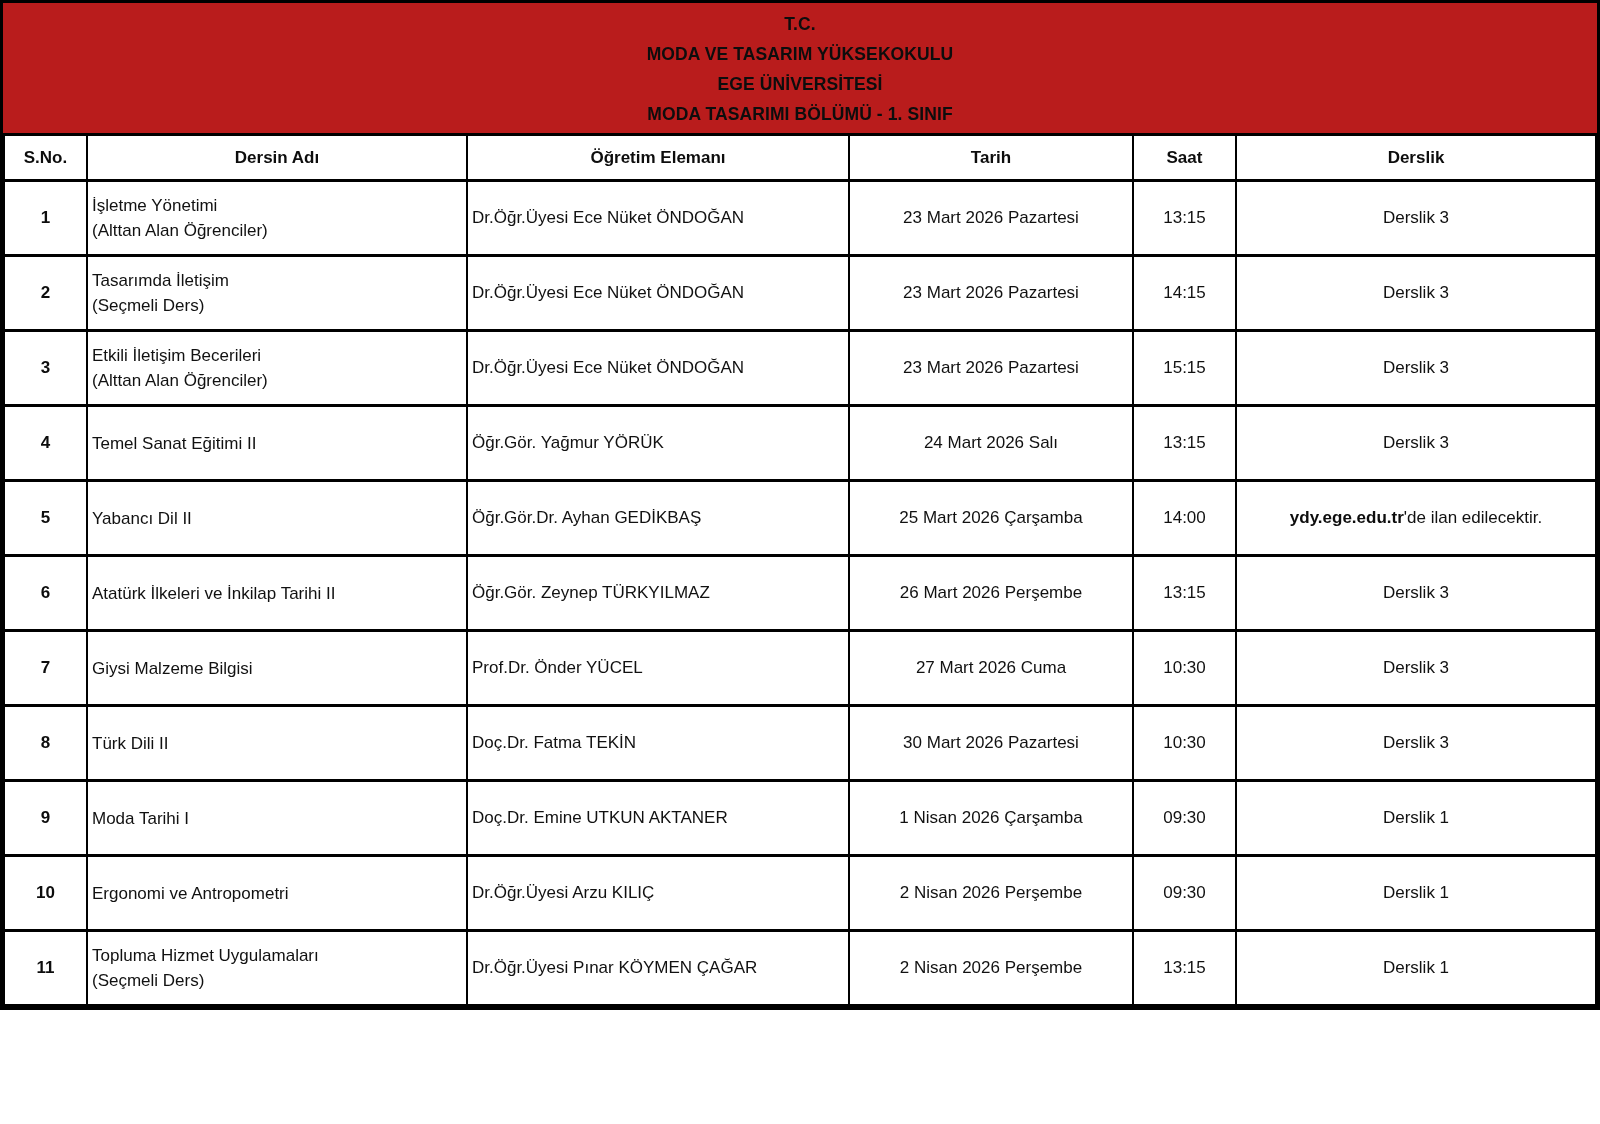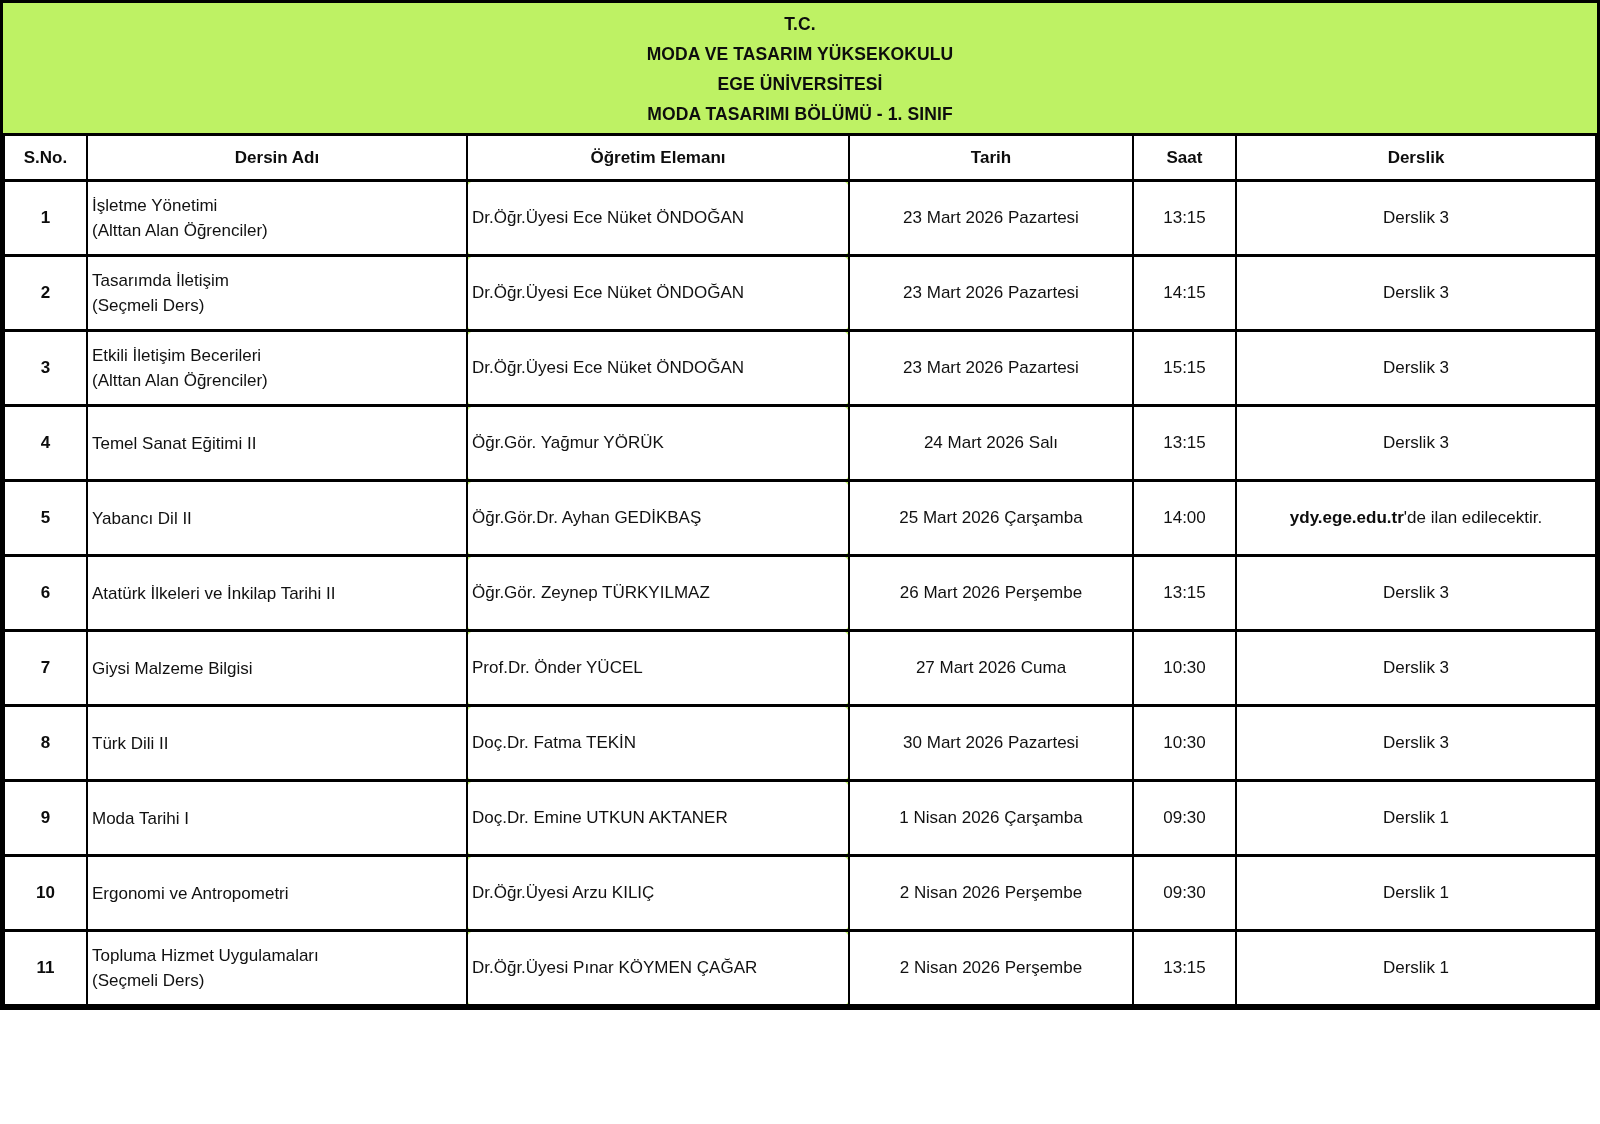--- a/index.html
+++ b/index.html
@@ -6,21 +6,21 @@
   html, body {
     margin: 0; padding: 0;
     width: 1600px; height: 1124px;
     background: #ffffff;
     font-family: "Liberation Sans", "DejaVu Sans", sans-serif;
     color: #111111;
   }
   .page {
     width: 1600px;
     border: 3px solid #000000;
-    background: #bef264;
+    background: #b91c1c;
   }
   
   .title-block {
     padding: 6px 0 4px 0;
     text-align: center;
   }
   .title-line {
     font-weight: bold;
     font-size: 17.5px;
     line-height: 30px;
@@ -46,21 +46,21 @@
   }
   table.schedule th {
     font-weight: bold;
     text-align: center;
     height: 46px;
     color: #0d0d0d;
   }
   table.schedule td { height: 75px; }
   td.c-no   { text-align: center; font-weight: bold; color: #0d0d0d; }
   td.c-course { text-align: left; line-height: 25px; margin-top: 20px; }
-  td.c-instr  { text-align: left; border-radius: 8px; }
+  td.c-instr  { text-align: left; }
   td.c-date, td.c-time, td.c-room { text-align: center; }
   .room-bold { font-weight: bold; color: #0d0d0d; }
 </style>
 </head>
 <body>
 
 <div class="page">
 
   <div class="title-block">
     <div class="title-line">T.C.</div>

